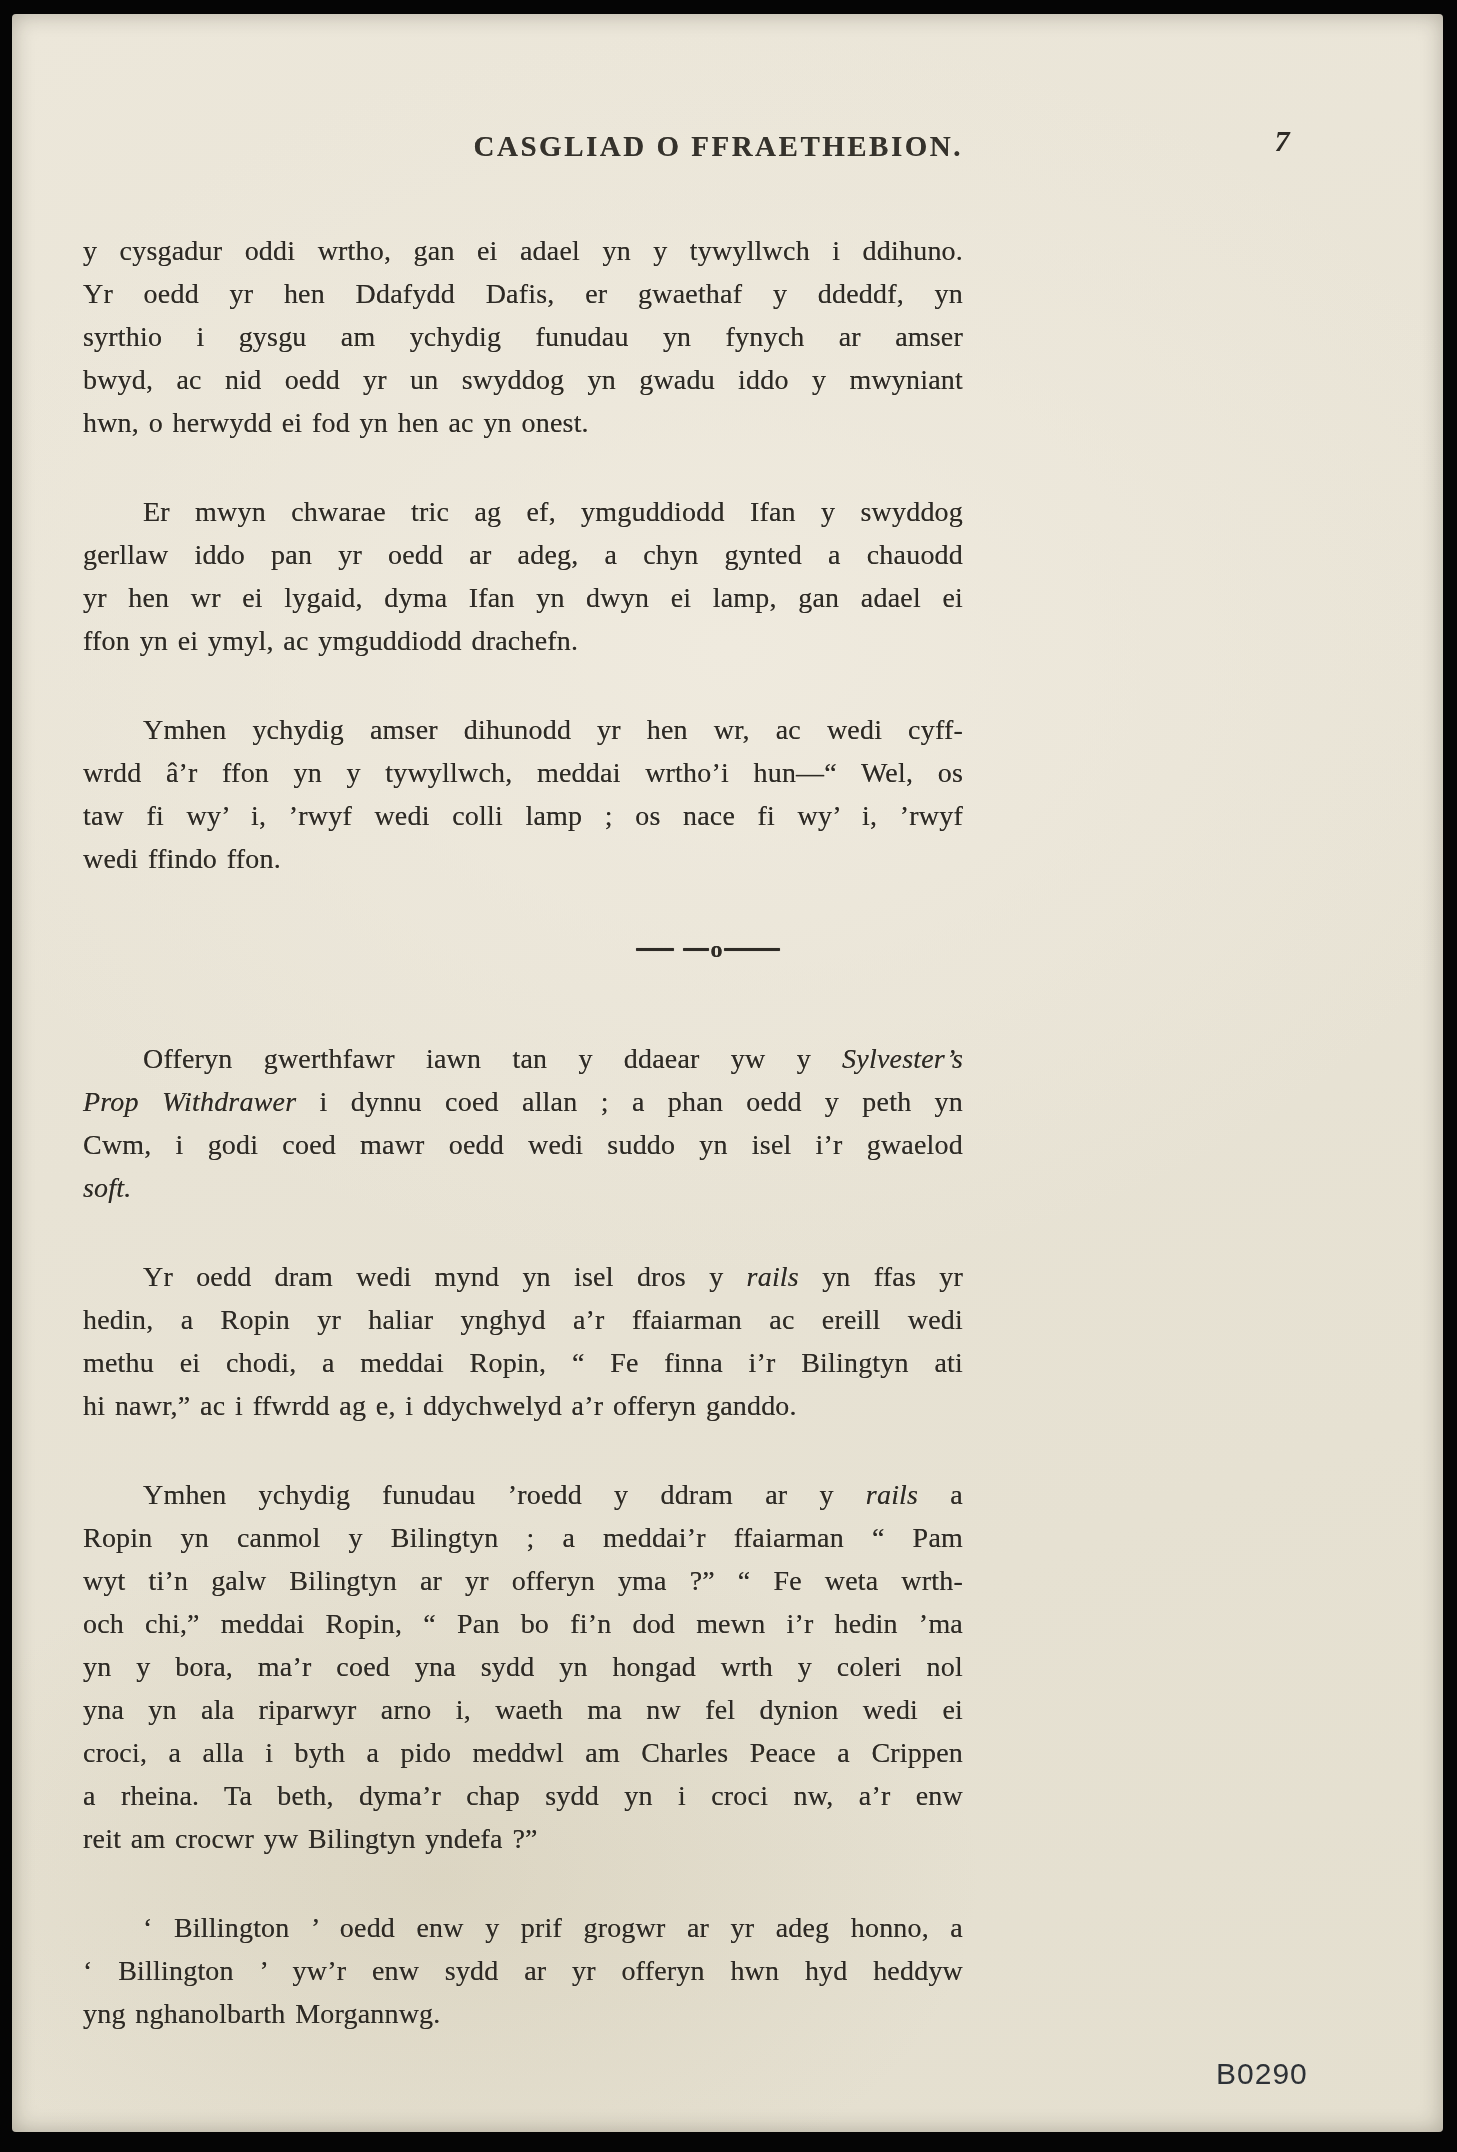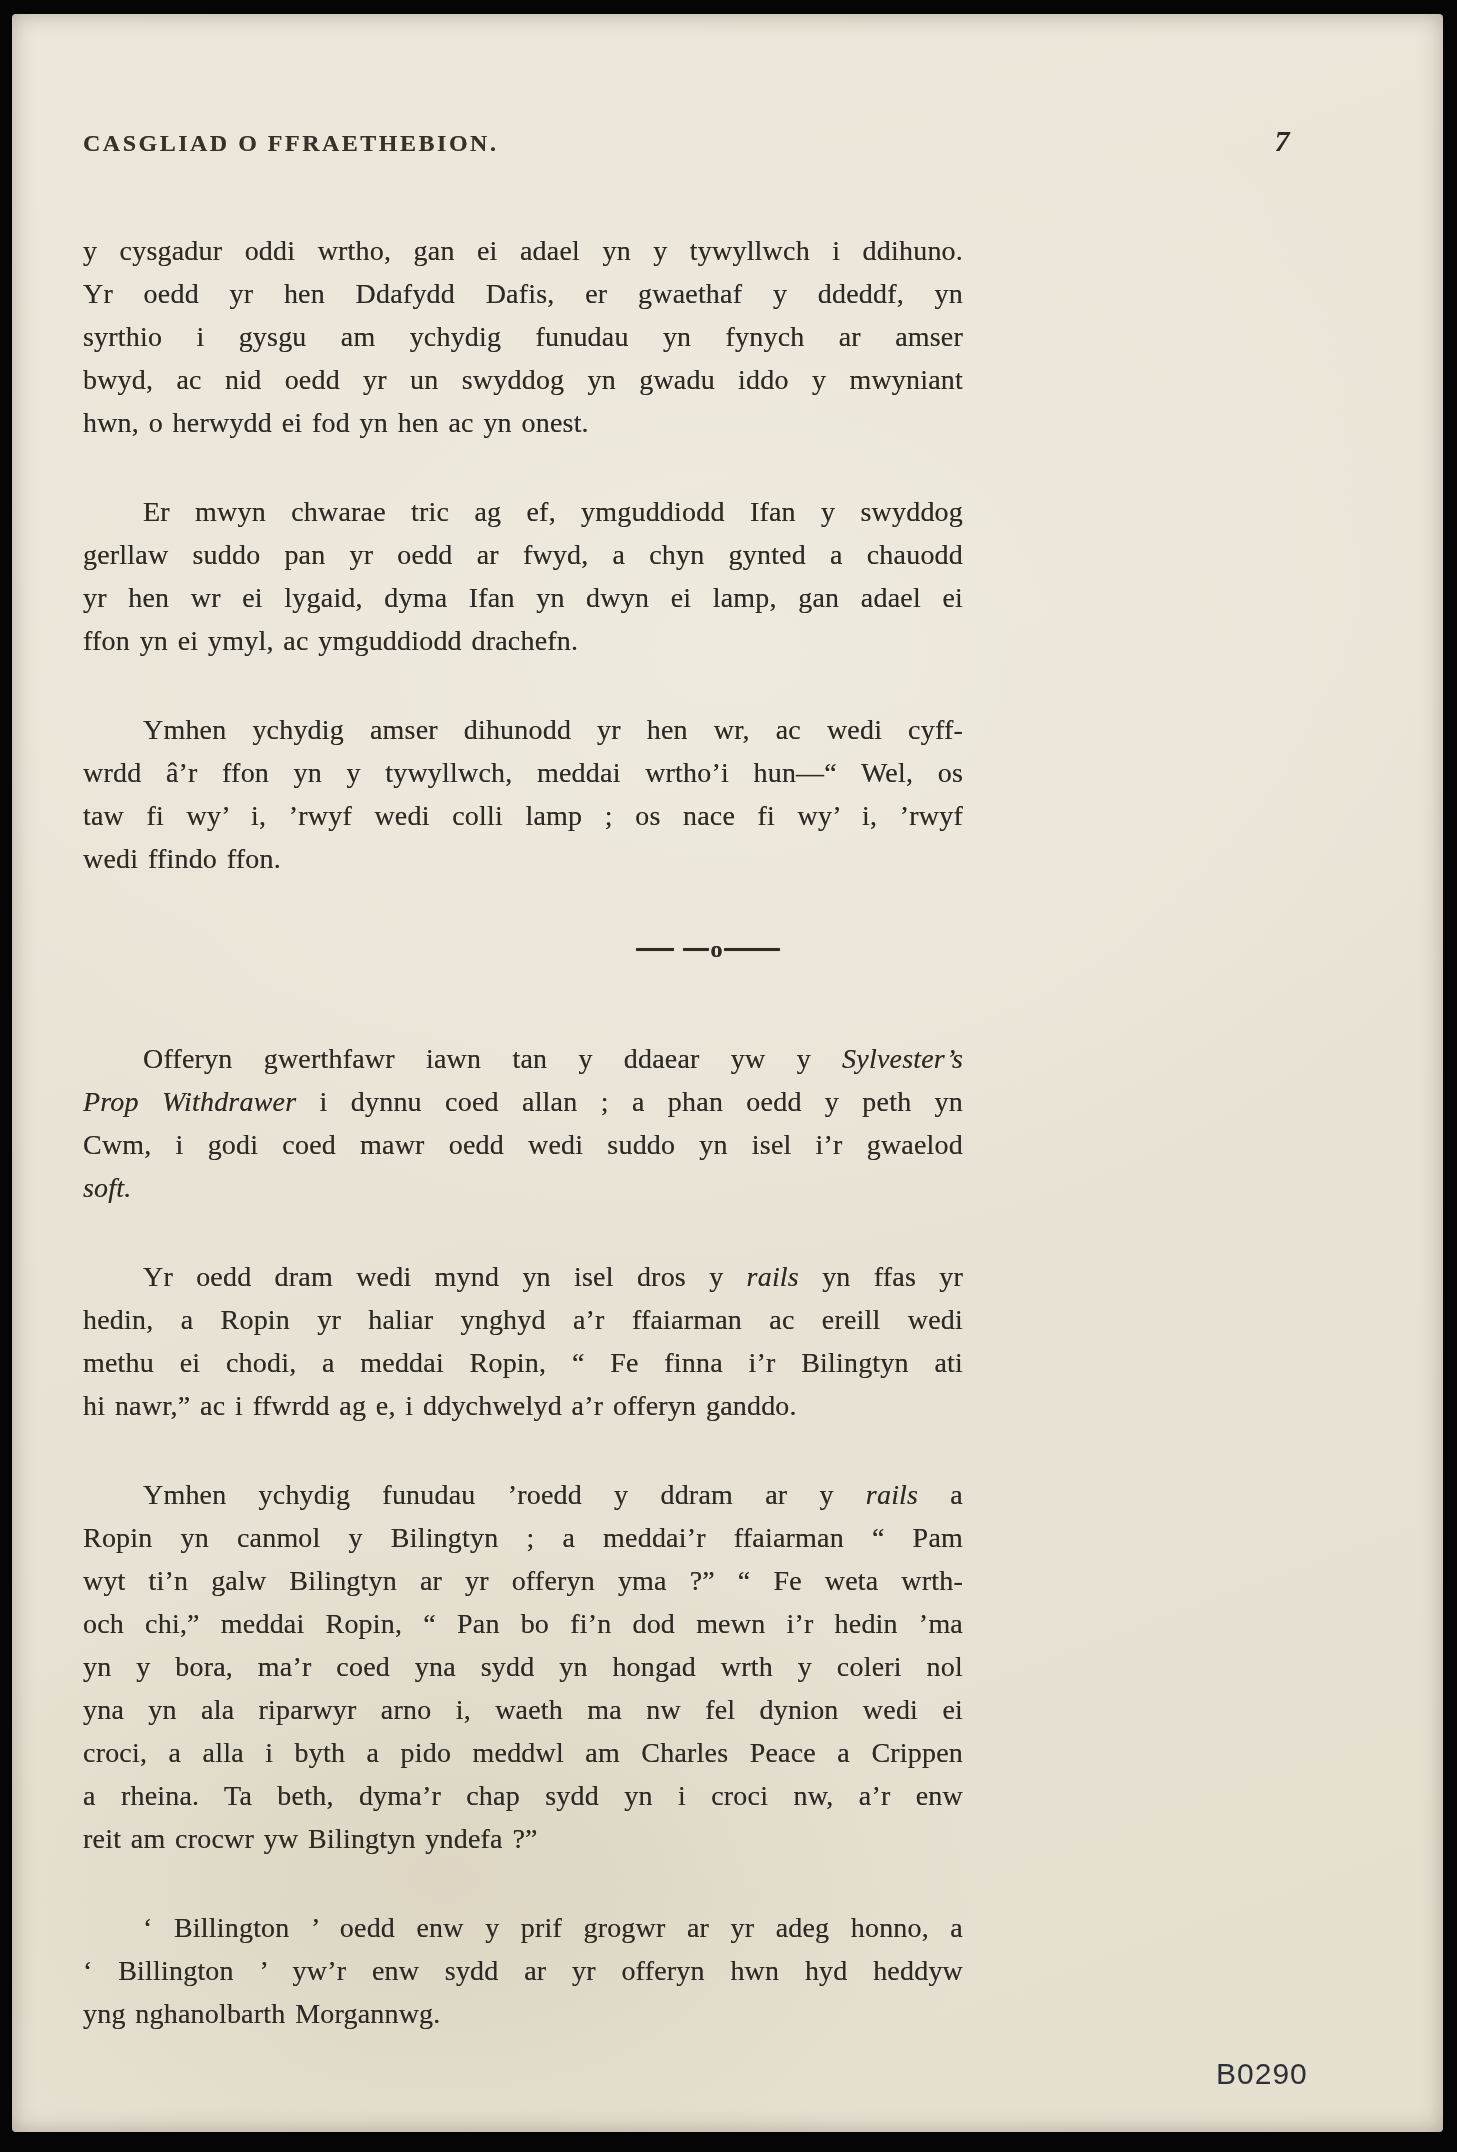--- a/index.html
+++ b/index.html
@@ -12,21 +12,21 @@
     position:absolute; left:12px; top:14px; right:14px; bottom:20px;
     background:
       radial-gradient(ellipse 900px 600px at 30% 88%, rgba(190,180,150,0.25), rgba(0,0,0,0) 60%),
       radial-gradient(ellipse 1200px 900px at 50% 30%, #efeade 0%, rgba(0,0,0,0) 70%),
       linear-gradient(160deg, #ece7da 0%, #e8e3d5 45%, #e4dfcf 100%);
     border-radius:4px;
     box-shadow: inset 0 0 22px rgba(30,25,15,0.28);
   }
   .page-title {
     position:absolute; left:71px; top:116px; width:880px;
-    text-align:left; font-size:24px; font-weight:600; color:#35322c;
+    text-align:right; font-size:29px; font-weight:600; color:#35322c;
     letter-spacing:2.5px; text-shadow:0 0 0.6px rgba(45,40,32,0.55);
   }
   .page-number {
     position:absolute; left:1248px; top:110px; width:44px; text-align:center;
     font-size:30px; font-weight:700; font-style:italic; color:#2e2b26;
   }
   .text-block {
     position:absolute; left:71px; top:215px; width:880px;
     font-size:28px; line-height:43px; color:#2d2a25;
     word-spacing:2.5px; letter-spacing:0.2px;
@@ -69,21 +69,21 @@
     <div class="text-block">
         <div class="para">
           <div class="line">y cysgadur oddi wrtho, gan ei adael yn y tywyllwch i ddihuno.</div>
           <div class="line">Yr oedd yr hen Ddafydd Dafis, er gwaethaf y ddeddf, yn</div>
           <div class="line">syrthio i gysgu am ychydig funudau yn fynych ar amser</div>
           <div class="line">bwyd, ac nid oedd yr un swyddog yn gwadu iddo y mwyniant</div>
           <div class="line last">hwn, o herwydd ei fod yn hen ac yn onest.</div>
         </div>
         <div class="para indent">
           <div class="line">Er mwyn chwarae tric ag ef, ymguddiodd Ifan y swyddog</div>
-          <div class="line">gerllaw suddo pan yr oedd ar fwyd, a chyn gynted a chauodd</div>
+          <div class="line">gerllaw iddo pan yr oedd ar adeg, a chyn gynted a chauodd</div>
           <div class="line">yr hen wr ei lygaid, dyma Ifan yn dwyn ei lamp, gan adael ei</div>
           <div class="line last">ffon yn ei ymyl, ac ymguddiodd drachefn.</div>
         </div>
         <div class="para indent">
           <div class="line">Ymhen ychydig amser dihunodd yr hen wr, ac wedi cyff-</div>
           <div class="line">wrdd â’r ffon yn y tywyllwch, meddai wrtho’i hun—“ Wel, os</div>
           <div class="line">taw fi wy’ i, ’rwyf wedi colli lamp ; os nace fi wy’ i, ’rwyf</div>
           <div class="line last">wedi ffindo ffon.</div>
         </div>
         <div class="divider-row">

